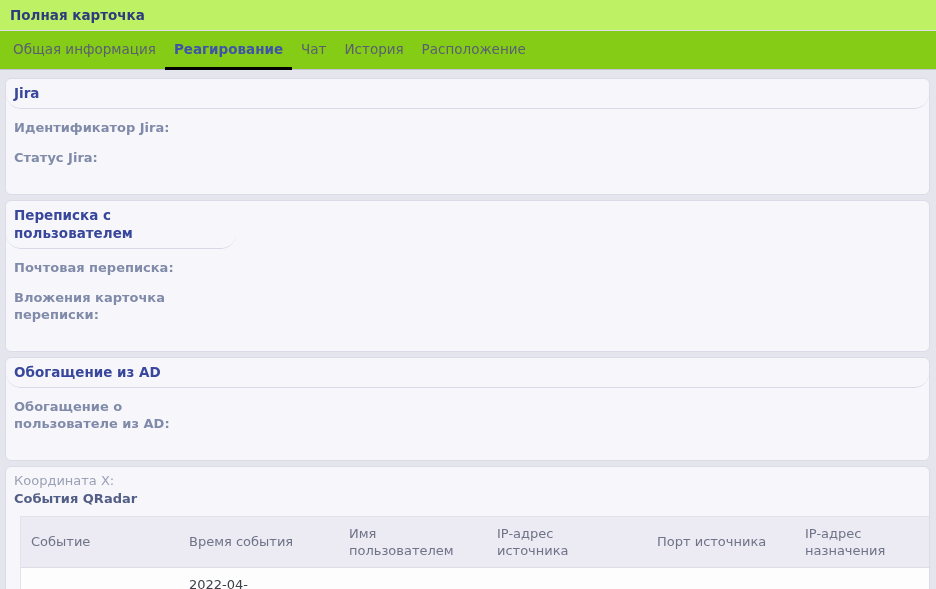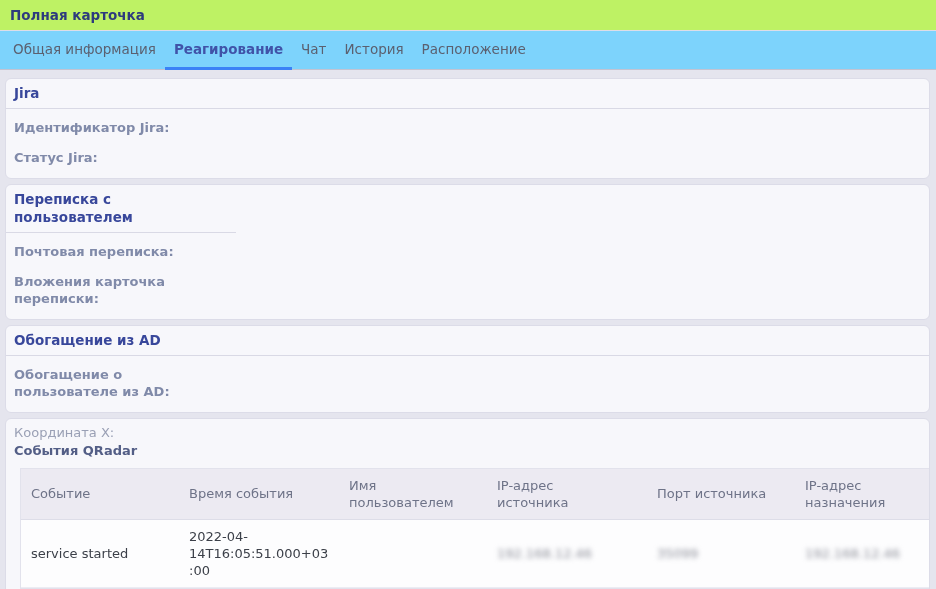--- a/index.html
+++ b/index.html
@@ -19,63 +19,64 @@
     background: #bef264;
     display: flex; align-items: center;
     padding: 0 10px;
     border-bottom: 1px solid #dddde8;
   }
   .topbar .title { font-weight: bold; font-size: 13.5px; color: #2e3b7d; }
 
   
   .tabbar {
     height: 39px;
-    background: #7dd3fc;
+    background: #84cc16;
     display: flex; align-items: stretch;
     padding: 0 4px;
     border-bottom: 1px solid #c3c3d2;
     text-align: center;
   }
   .tab {
     display: flex; align-items: center;
     padding: 0 9px;
     color: #5b6070;
     font-size: 13.5px;
     cursor: pointer;
     position: relative;
     border-bottom: 3px solid transparent;
     margin-bottom: -1px;
   }
   .tab.active {
     color: #4053a8;
     font-weight: bold;
-    border-bottom: 3px solid #3b82f6;
+    border-bottom: 3px solid #000000;
   }
 
   
   .content { padding: 8px 0 0 5px; }
   .card {
     width: 925px;
     background: #f7f7fb;
     border: 1px solid #dcdce8;
     border-radius: 6px;
     margin-bottom: 5px;
     overflow: hidden;
   }
   .card-header {
     padding: 5px 8px 6px 8px;
     border-bottom: 1px solid #d9d9e5;
     font-weight: bold;
     color: #38479b;
     font-size: 13.5px;
     line-height: 18px;
     max-width: 230px;
+    border-radius: 15px;
   }
   .card-header.wide { max-width: 925px; }
-  .card-body { padding: 10px 8px 12px 8px; }
+  .card-body { padding: 10px 8px 28px 8px; }
   .field { margin-bottom: 13px; }
   .field:last-child { margin-bottom: 0; }
   .field-label {
     font-weight: bold;
     color: #808aa9;
     line-height: 17px;
     max-width: 210px;
   }
 
   

